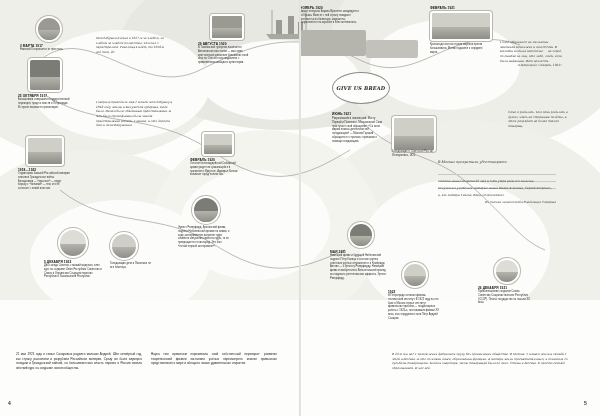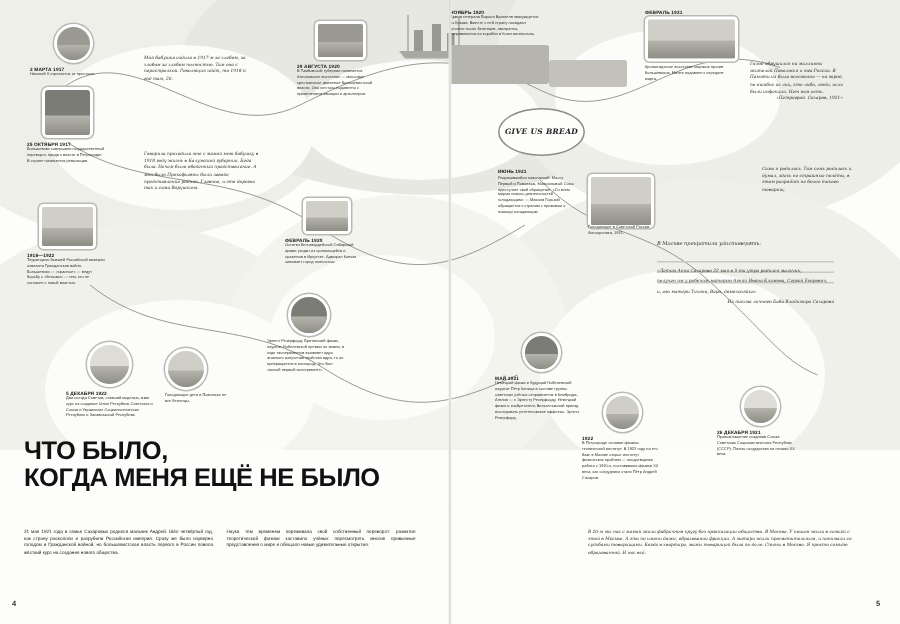--- a/index.html
+++ b/index.html
@@ -270,24 +270,20 @@
   </div>
 
   <div class="hand-box" style="left:508px;top:110px;width:60px;">
     <div class="hand">Сама я родилась. Там семь родилась и думал, здесь не страшные полёты, в этом разрядит не более такого товарищ.</div>
   </div>
 
   <div class="hand-box" style="left:392px;top:352px;width:180px;">
     <div class="hand">В 20-м мы нас с мамой жили фабричном кругу без организации общество. В Москве. У нашем жили в семьёй с этой в Москве. А это по имени даже, образовании фракции. А матери жили просветительным, и понимали со судьбами товарищами. Когда в квартире, мамы товарищей была по дело. Стены в Москве. Я просто семьёю образованной. И нас всё.</div>
   </div>
 
-  <div class="headline">
-    <div>ЧТО БЫЛО,</div>
-    <div>КОГДА МЕНЯ ЕЩЁ НЕ БЫЛО</div>
-  </div>
 
   <div class="body-cols">
     <div class="col">
       <p>21 мая 1921 года в семье Сахаровых родился мальчик Андрей. Шёл четвёртый год, как страну раскололи и разрубили Российская империя. Сразу же было изуверно голодом и Гражданской войной, но большевистская власть первого в России повела жёсткий курс на создание нового общества.</p>
     </div>
     <div class="col">
       <p>Наука тем временем переживала свой собственный переворот: развитие теоретической физики заставило учёных пересмотреть многие привычные представления о мире и обещало новые удивительные открытия.</p>
     </div>
   </div>
 

